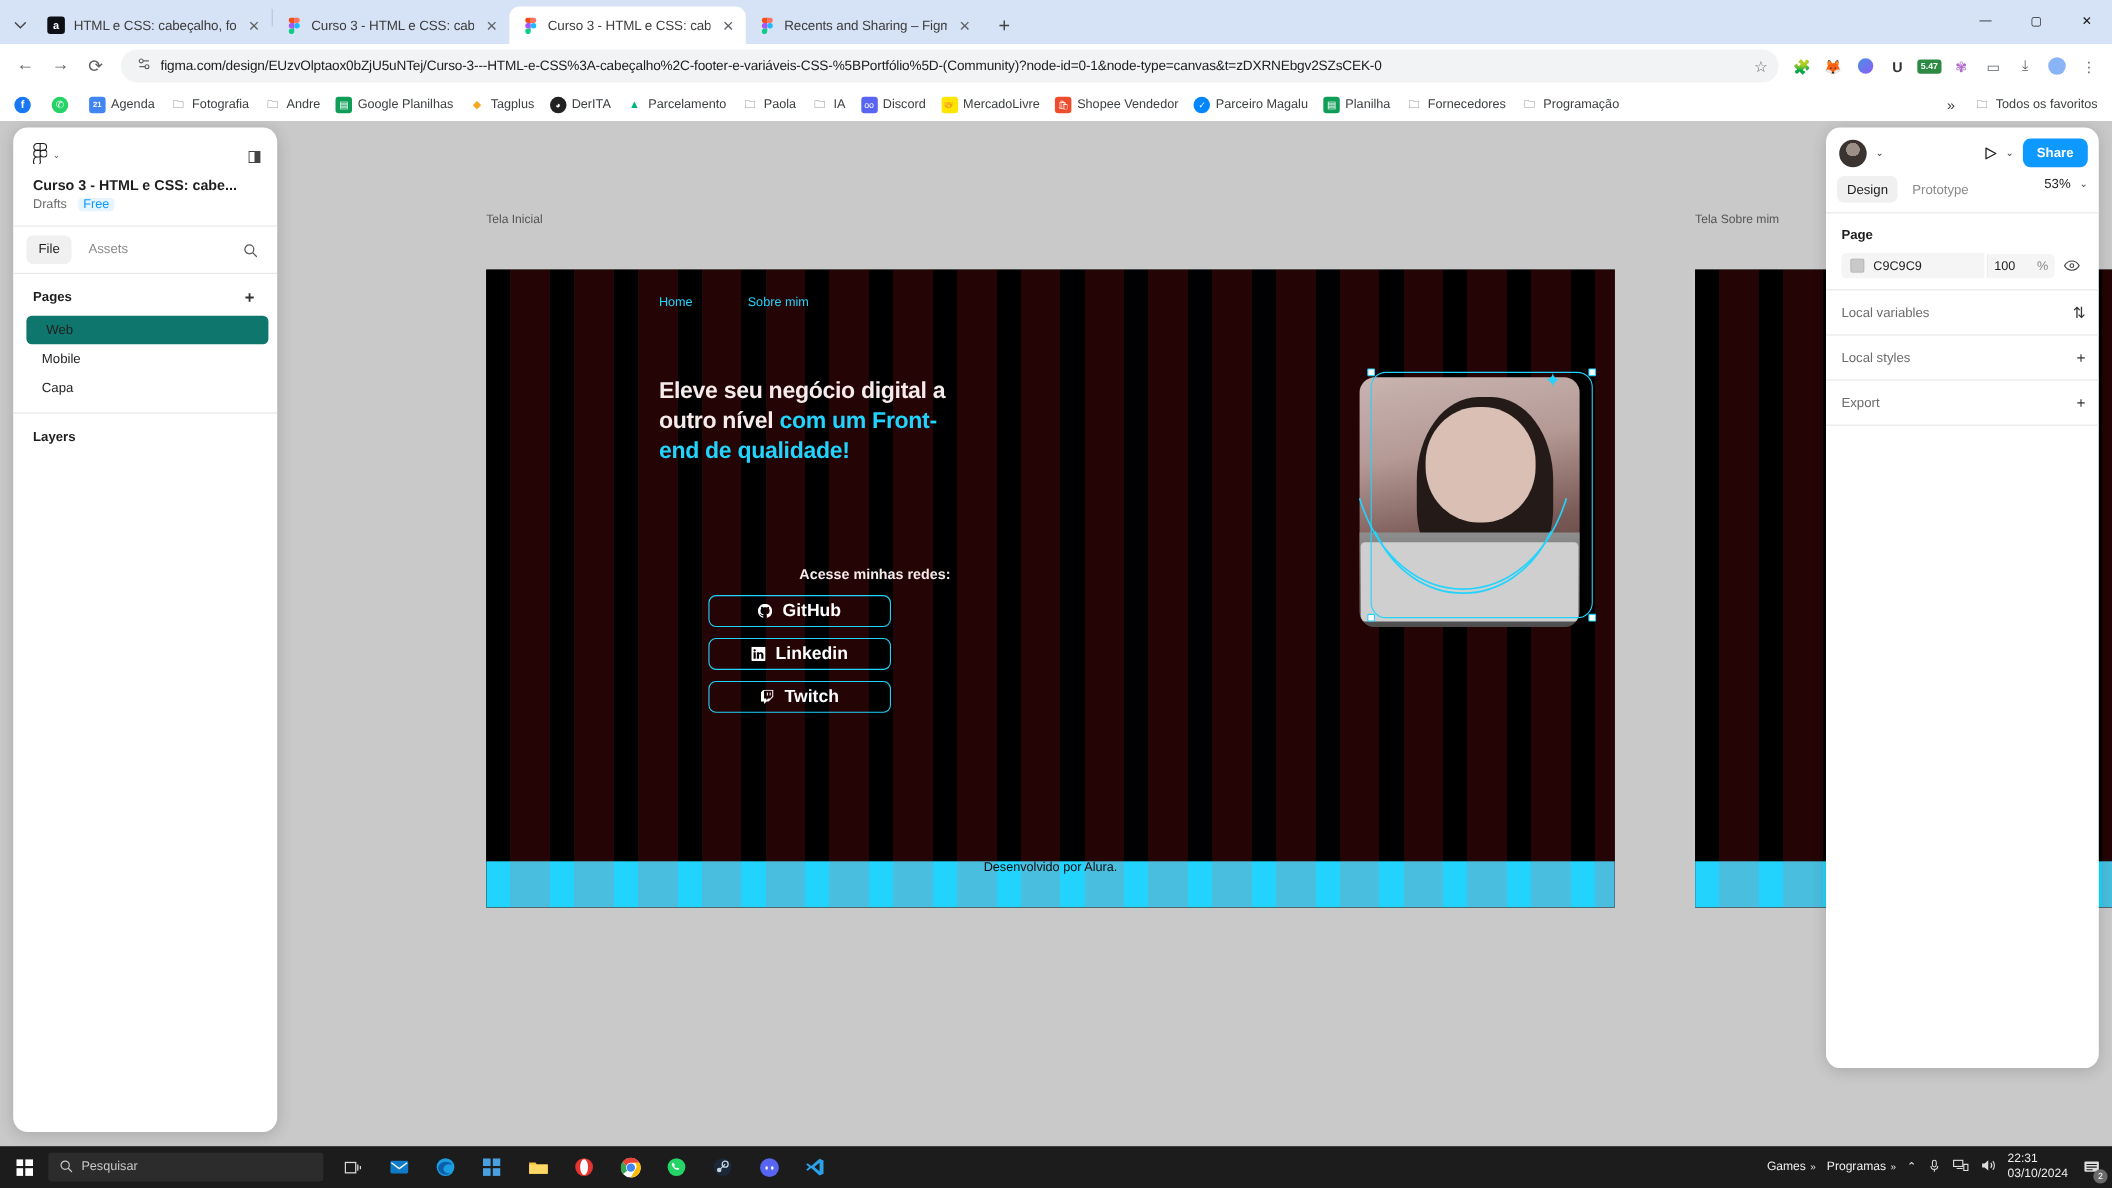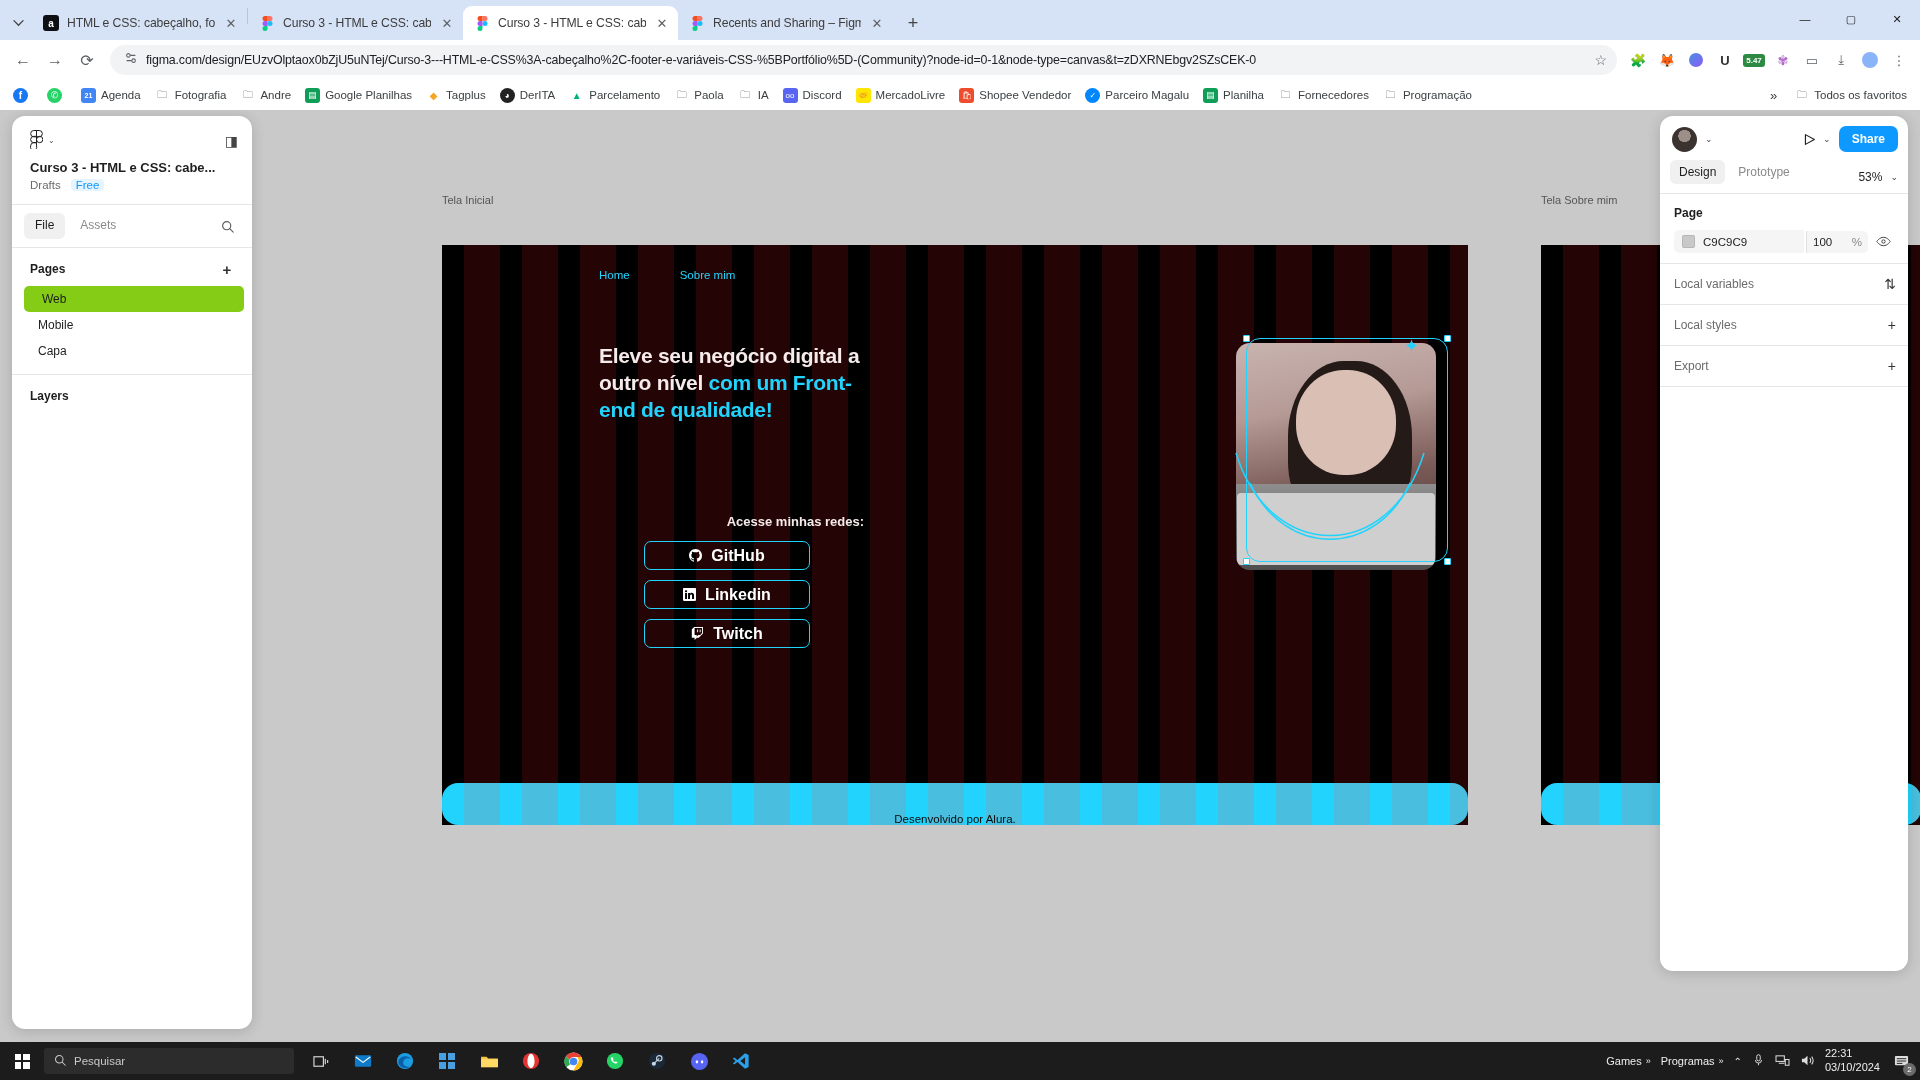--- a/index.html
+++ b/index.html
@@ -89,21 +89,21 @@
   .lp-tab { padding: 5px 11px; border-radius: 6px; font-size: 12px; color: #8a8a8a; cursor: pointer; }
   .lp-tab.active { background: #f0f0f0; color: #1e1e1e; font-weight: 500; }
   .lp-search { margin-left: auto; width: 26px; height: 26px; display: flex;
     align-items: center; justify-content: center; color: #5a5a5a; cursor: pointer; }
   .lp-sec-head { display: flex; align-items: center; justify-content: space-between;
     padding: 10px 14px 6px 18px; border-top: 1px solid #e6e6e6; font-size: 12px; font-weight: 600; }
   .lp-plus { width: 22px; height: 22px; display: flex; align-items: center;
     justify-content: center; font-size: 15px; color: #333; cursor: pointer; }
   .page-item { padding: 6px 18px; font-size: 12px; color: #1e1e1e; margin: 0 8px;
     border-radius: 5px; cursor: pointer; }
-  .page-item.active { background: #84cc16; font-weight: 500; margin-left: 12px; }
+  .page-item.active { background: #0f766e; font-weight: 500; margin-left: 12px; }
   .layers-head { padding: 14px 18px 6px 18px; font-size: 12px; font-weight: 600;
     border-top: 1px solid #e6e6e6; margin-top: 10px; }
 
   
   .canvas { position: absolute; inset: 0; }
   .frame-label { position: absolute; font-size: 11px; color: #555; }
   .design-frame { position: absolute; overflow: hidden; background: #000; }
   .stripes { position: absolute; inset: 0;
     background: repeating-linear-gradient(90deg, #000 0px, #000 22px, #240404 22px, #240404 58px); }
   .frame-content { position: absolute; inset: 0; }
@@ -134,35 +134,35 @@
     background: linear-gradient(180deg,#8e8e8e,#4a4a4a); border-radius: 8px 8px 0 0; }
   .hero-img .laptop-screen { position: absolute; left: 4%; top: 10%; width: 92%; height: 80%;
     background: #cfcfcf; border-radius: 4px; }
   .sel-box { position: absolute; border: 1.6px solid #22d4fd; border-radius: 14px; }
   .sel-handle { position: absolute; width: 7px; height: 7px; background: #fff;
     border: 1.4px solid #22d4fd; border-radius: 1px; }
   .arc { position: absolute; }
   .sparkle { position: absolute; color: #22d4fd; font-size: 18px; }
   .site-footer { position: absolute; left: 0; right: 0; bottom: 0; height: 42px;
     background: repeating-linear-gradient(90deg,#22d4fd 0px,#22d4fd 22px,#49bede 22px,#49bede 58px);
-    display: flex; align-items: flex-end; justify-content: center;
-    font-size: 11.5px; color: #0b0b0b; font-weight: 500; border-radius: 16px; }
+    display: flex; align-items: flex-start; justify-content: center;
+    font-size: 11.5px; color: #0b0b0b; font-weight: 500; }
 
   
   .right-panel { position: absolute; right: 12px; top: 6px; width: 248px; height: 855px;
     background: #fff; border-radius: 13px; box-shadow: 0 2px 14px rgba(0,0,0,.16);
     font-size: 11.5px; color: #1e1e1e; }
   .rp-top { display: flex; align-items: center; padding: 10px 10px 8px 12px; gap: 8px; }
   .avatar { width: 25px; height: 25px; border-radius: 50%;
     background: radial-gradient(circle at 50% 36%, #9b8f87 0 30%, #3b3330 31% 100%); }
   .rp-chev { color: #444; font-size: 9px; cursor: pointer; }
   .rp-play { margin-left: auto; display: flex; align-items: center; gap: 7px; color: #1e1e1e; cursor: pointer; }
   .share-btn { background: #0d99ff; color: #fff; font-size: 12px; font-weight: 600;
     padding: 6px 13px; border-radius: 7px; cursor: pointer; }
-  .rp-tabs { display: flex; align-items: flex-end; padding: 0 10px 9px 10px; gap: 4px;
+  .rp-tabs { display: flex; align-items: flex-start; padding: 0 10px 9px 10px; gap: 4px;
     border-bottom: 1px solid #e6e6e6; }
   .rp-tab { padding: 5px 9px; border-radius: 6px; font-size: 12px; color: #8a8a8a; cursor: pointer; }
   .rp-tab.active { background: #f0f0f0; color: #1e1e1e; font-weight: 500; }
   .rp-zoom { margin-left: auto; display: flex; align-items: center; gap: 8px;
     font-size: 12px; color: #1e1e1e; cursor: pointer; }
   .rp-sec { padding: 12px 12px 10px 14px; border-bottom: 1px solid #e6e6e6; }
   .rp-sec-title { font-size: 12px; font-weight: 600; margin-bottom: 10px; }
   .color-row { display: flex; align-items: center; gap: 2px; }
   .color-field { flex: 1; display: flex; align-items: center; gap: 8px;
     background: #f5f5f5; border-radius: 5px 0 0 5px; padding: 5px 8px; }

